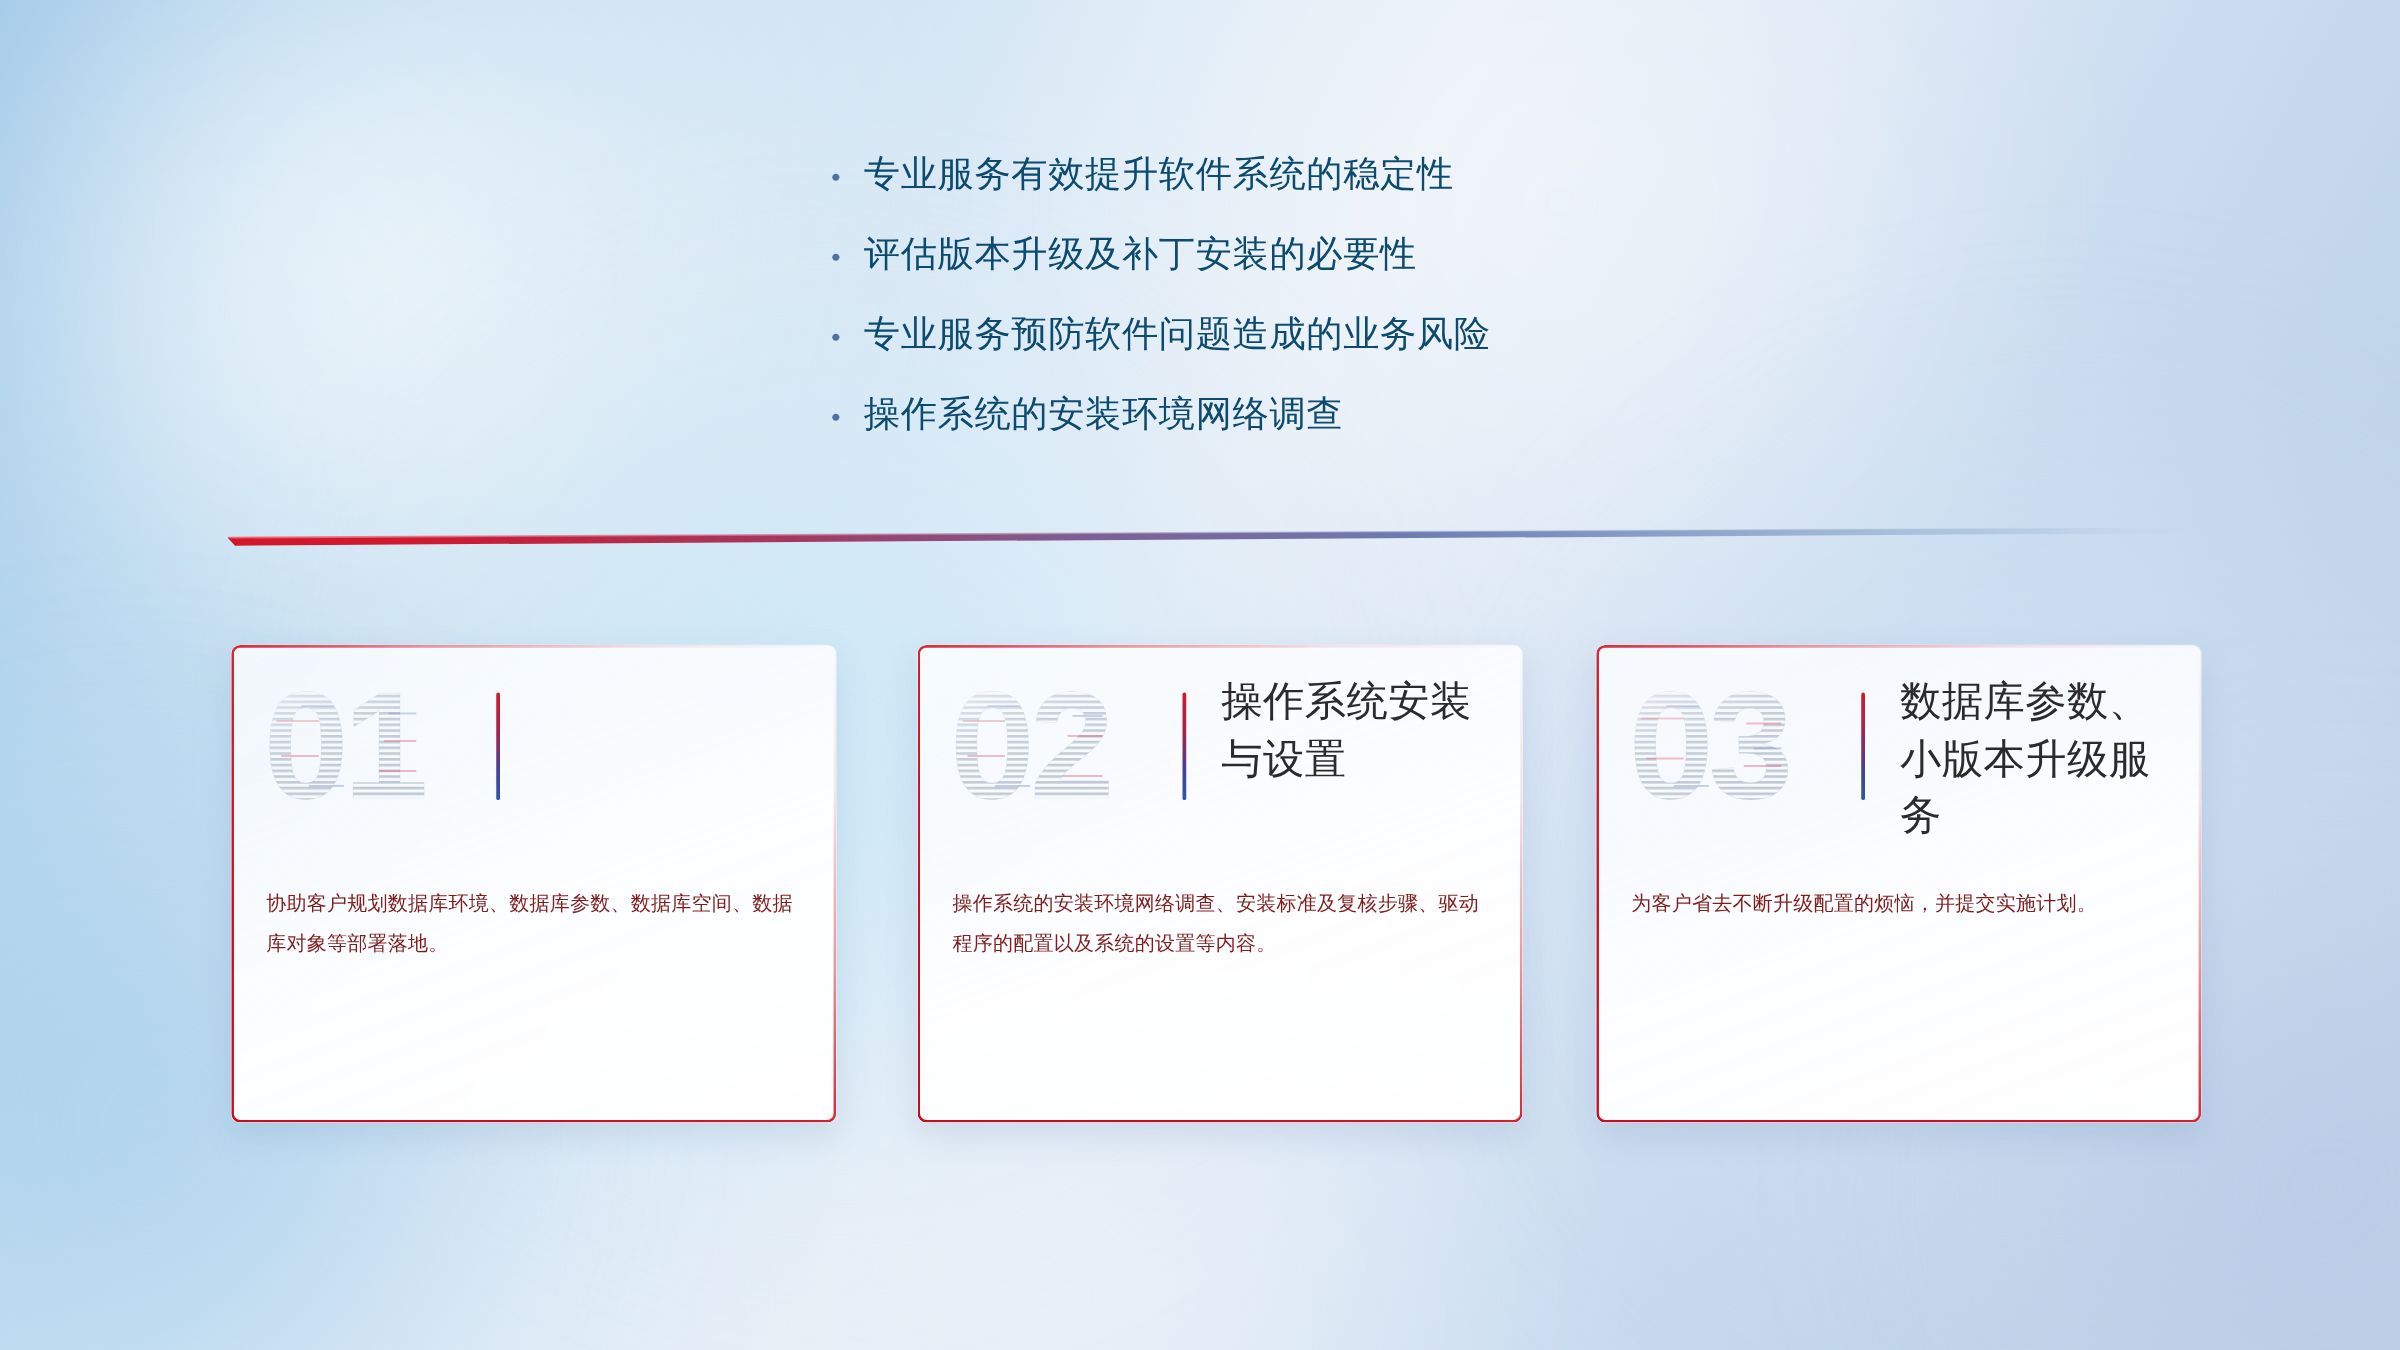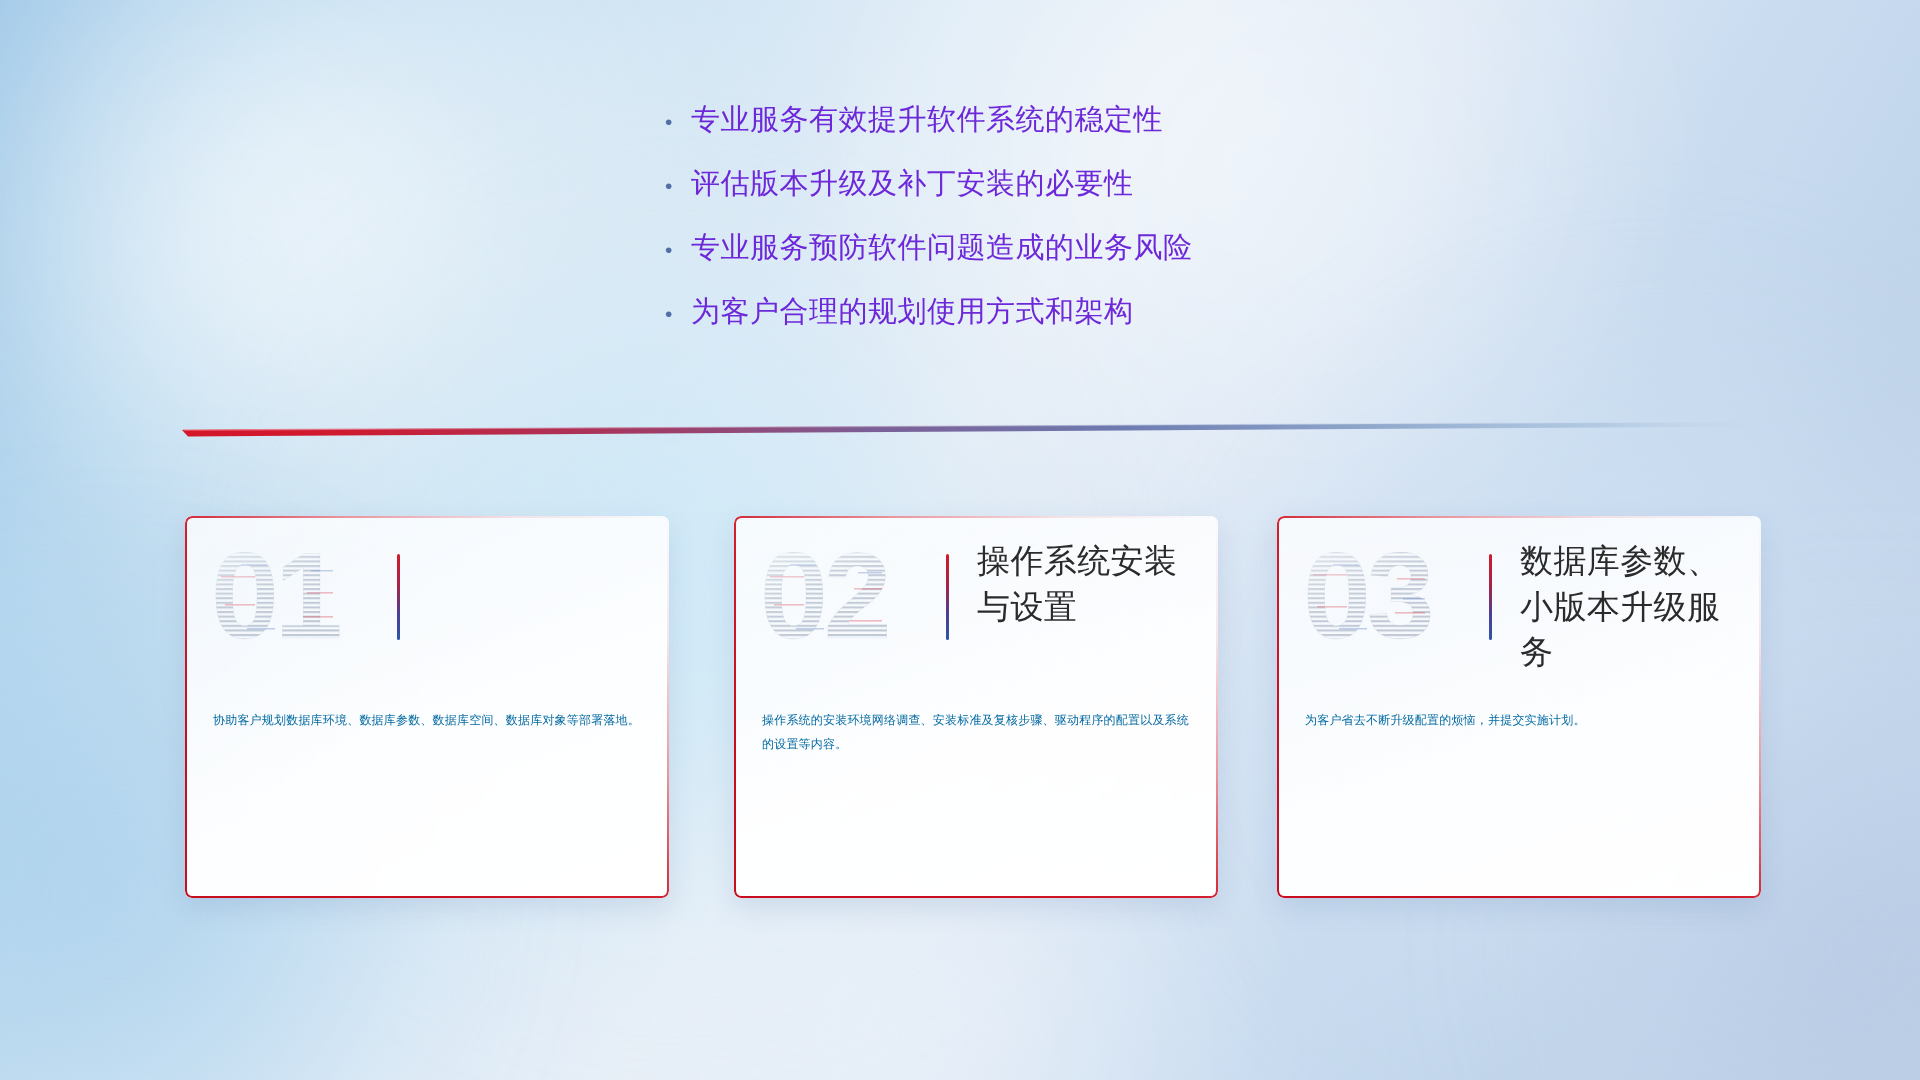--- a/index.html
+++ b/index.html
@@ -57,25 +57,26 @@
   .bullet-row {
     display:flex; align-items:baseline;
     height:64px;
   }
   .bullet-dot {
     width:26px; flex:0 0 26px;
     color:#4f6fa6; font-size:21px; line-height:1;
     text-align:left;
   }
   .bullet-text {
-    color:#6d28d9;
+    color:#0c4a6e;
     font-size:29px;
     letter-spacing:.5px;
     white-space:nowrap;
     font-weight:400;
+    margin-top:20px;
   }
 
   
   #divider {
     position:absolute;
     left:182px; top:418px;
     width:1570px; height:22px;
     z-index:4;
   }
 
@@ -153,23 +154,23 @@
     line-height:1.38;
     color:#2b2b2b;
     font-weight:400;
     text-align:left;
     letter-spacing:.4px;
   }
   .card-desc {
     position:absolute;
     left:28px; top:192px;
     right:26px;
-    font-size:12px;
+    font-size:16px;
     line-height:2.0;
-    color:#0369a1;
+    color:#7f1d1d;
     letter-spacing:.2px;
     font-weight:400;
   }
 </style>
 </head>
 <body>
 
 <div id="bg">
   <div class="bg-base"></div>
   <div class="glow g1"></div>
@@ -190,21 +191,21 @@
   <div class="bullet-row">
     <span class="bullet-dot">•</span>
     <span class="bullet-text">评估版本升级及补丁安装的必要性</span>
   </div>
   <div class="bullet-row">
     <span class="bullet-dot">•</span>
     <span class="bullet-text">专业服务预防软件问题造成的业务风险</span>
   </div>
   <div class="bullet-row">
     <span class="bullet-dot">•</span>
-    <span class="bullet-text">为客户合理的规划使用方式和架构</span>
+    <span class="bullet-text">操作系统的安装环境网络调查</span>
   </div>
 </div>
 
 <div id="divider">
   <svg width="1570" height="22" viewBox="0 0 1570 22" preserveAspectRatio="none">
     <defs>
       <linearGradient id="divGrad" x1="0" y1="0" x2="1" y2="0">
         <stop offset="0" stop-color="#d4162a"></stop>
         <stop offset="0.10" stop-color="#cf1a2f"></stop>
         <stop offset="0.27" stop-color="#a8355c"></stop>

